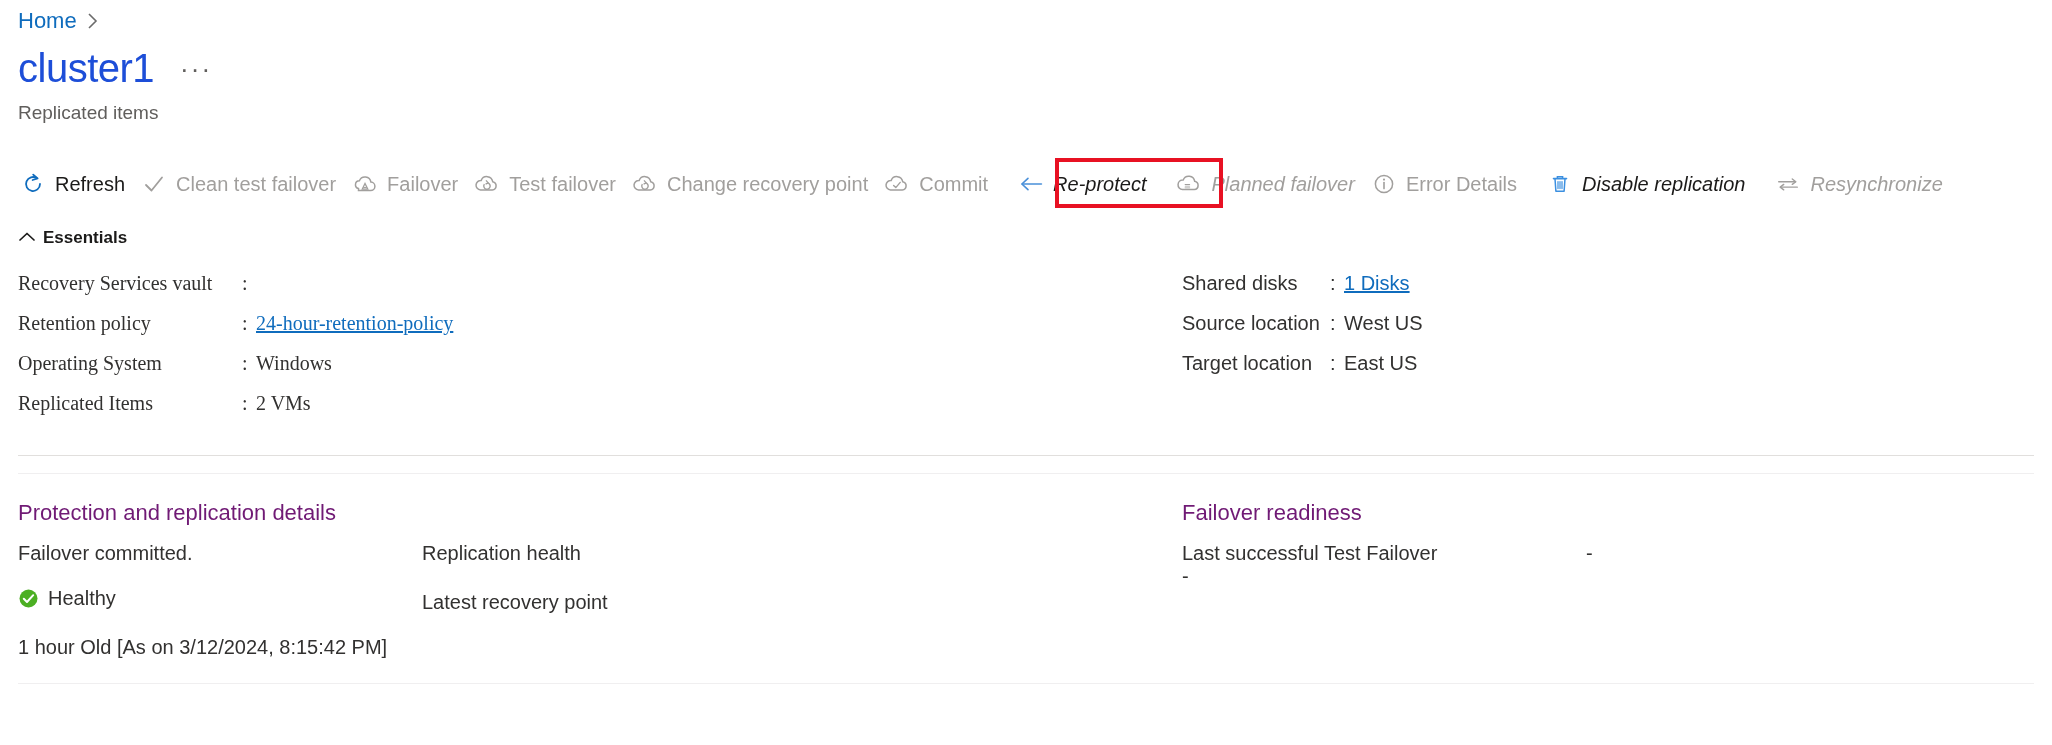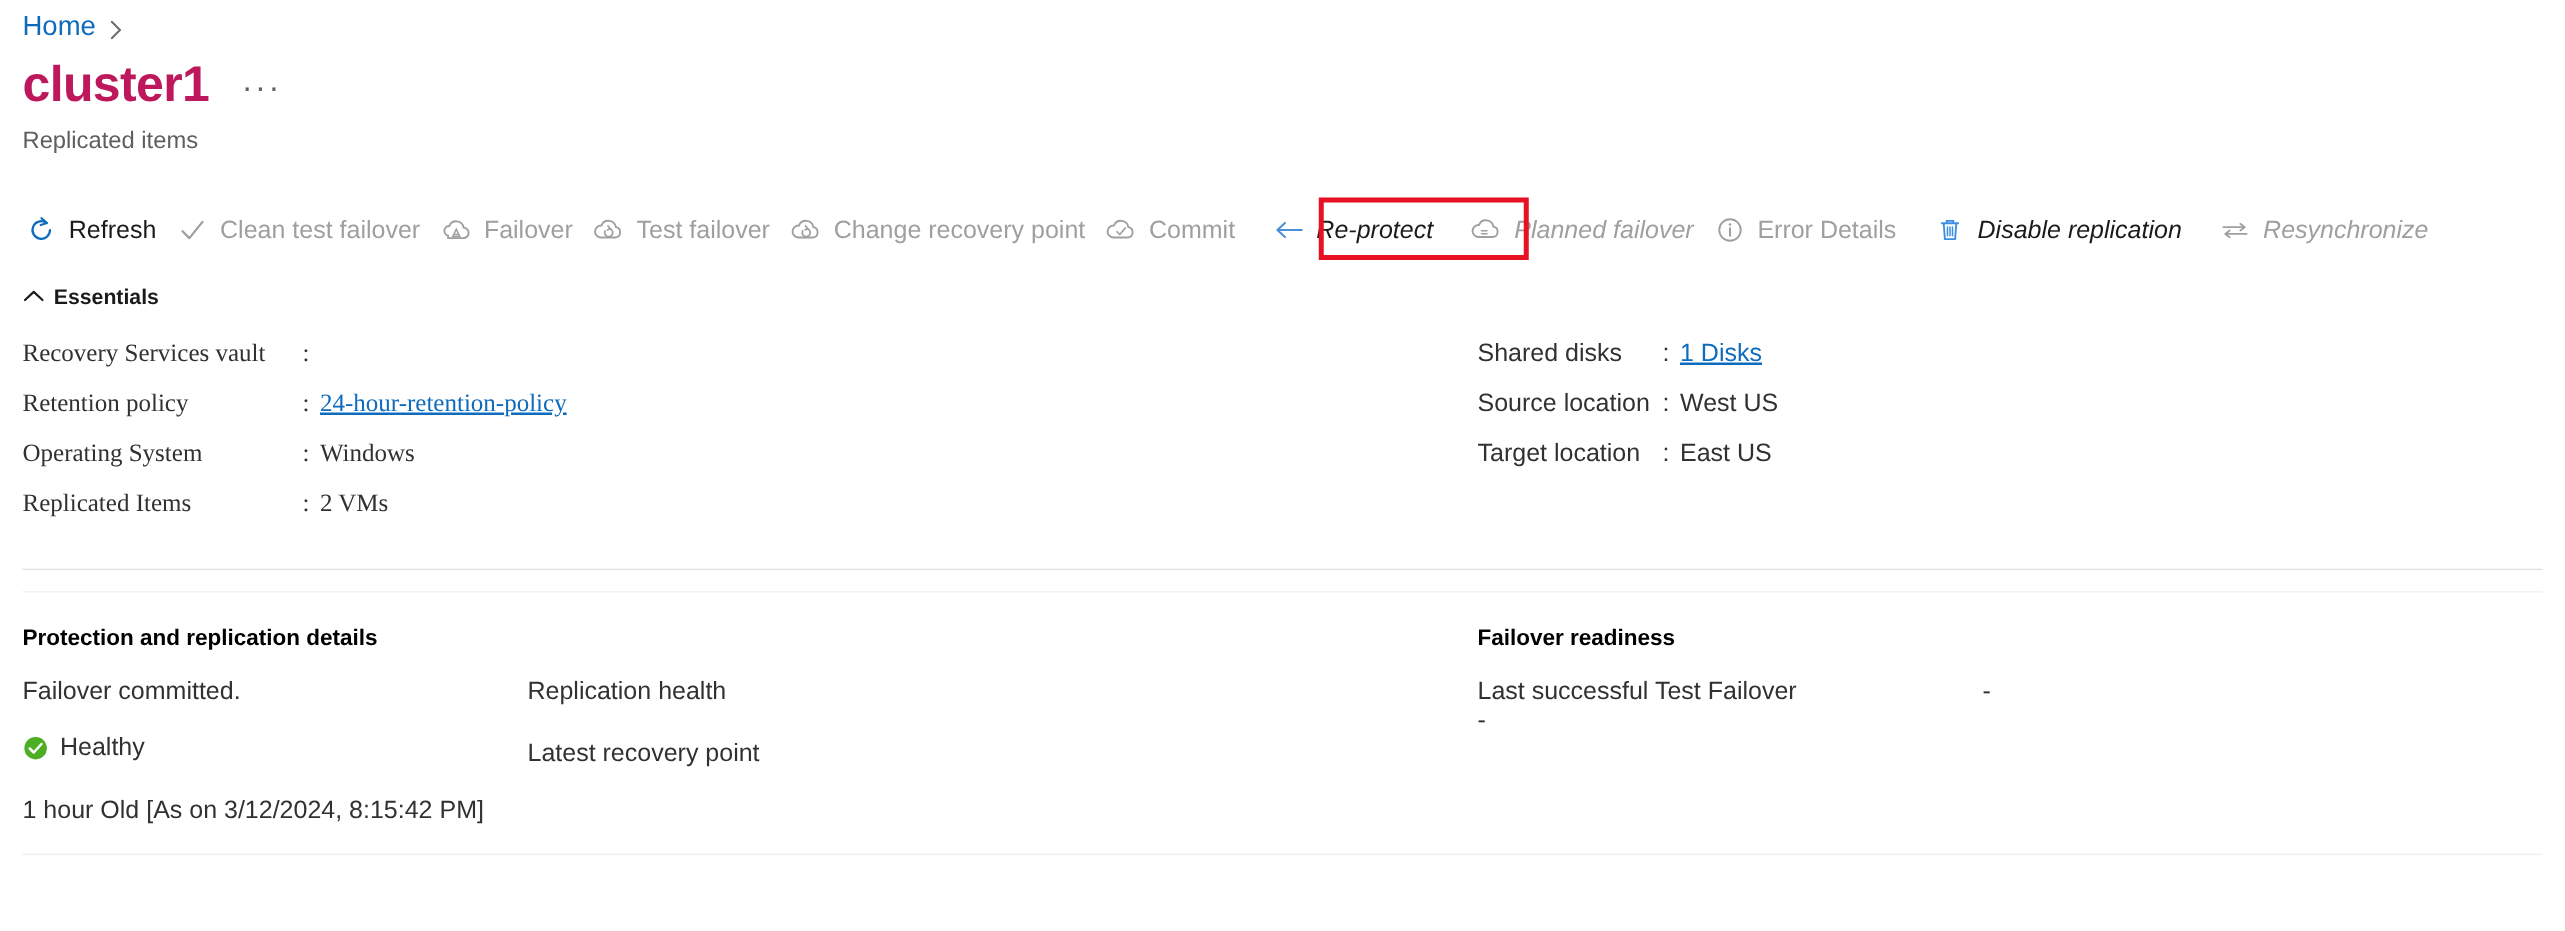--- a/index.html
+++ b/index.html
@@ -12,39 +12,39 @@
   body {
     font-family: "Liberation Sans", sans-serif;
     color: #323130;
     -webkit-font-smoothing: antialiased;
   }
   .page { position: relative; width: 2052px; height: 745px; }
 
   
   .breadcrumb {
     position: absolute; left: 18px; top: 8px;
-    display: flex; align-items: flex-end; gap: 9px;
+    display: flex; align-items: center; gap: 9px;
     font-size: 22px;
   }
   .breadcrumb .crumb-link {
     color: #0f6cbd; cursor: pointer; text-decoration: none;
   }
   .breadcrumb .crumb-sep {
     color: #6b6b6b; font-size: 19px; line-height: 1;
     display: inline-block;
   }
 
   
   .title-row {
     position: absolute; left: 18px; top: 48px;
     display: flex; align-items: flex-end; gap: 22px;
   }
   .page-title {
-    font-size: 40px; font-weight: 700; letter-spacing: -0.5px;
-    color: #be185d; line-height: 1;
+    font-size: 40px; font-weight: 400; letter-spacing: -0.5px;
+    color: #1d4ed8; line-height: 1;
   }
   .ellipsis-btn {
     color: #605e5c; font-size: 26px; line-height: 1;
     padding: 0 4px 6px 4px; cursor: pointer;
     letter-spacing: 2px;
   }
   .page-subtitle {
     position: absolute; left: 18px; top: 102px;
     font-size: 19px; color: #605e5c;
   }
@@ -110,21 +110,21 @@
 
   
   .divider {
     position: absolute; left: 18px; width: 2016px; height: 1px;
     background: #e1dfdd;
   }
   .divider.faint { background: #f0eff0; }
 
   
   .sec-title {
-    position: absolute; font-size: 18px; font-weight: 700; color: #000000;
+    position: absolute; font-size: 22px; font-weight: 400; color: #701a75;
   }
   .sec-left  { left: 18px;   top: 500px; }
   .sec-right { left: 1182px; top: 500px; }
 
   .detail-grid-left {
     position: absolute; left: 18px; top: 542px;
     display: grid; grid-template-columns: 404px auto;
     row-gap: 22px; font-size: 20px; color: #323130;
     align-items: baseline;
   }

